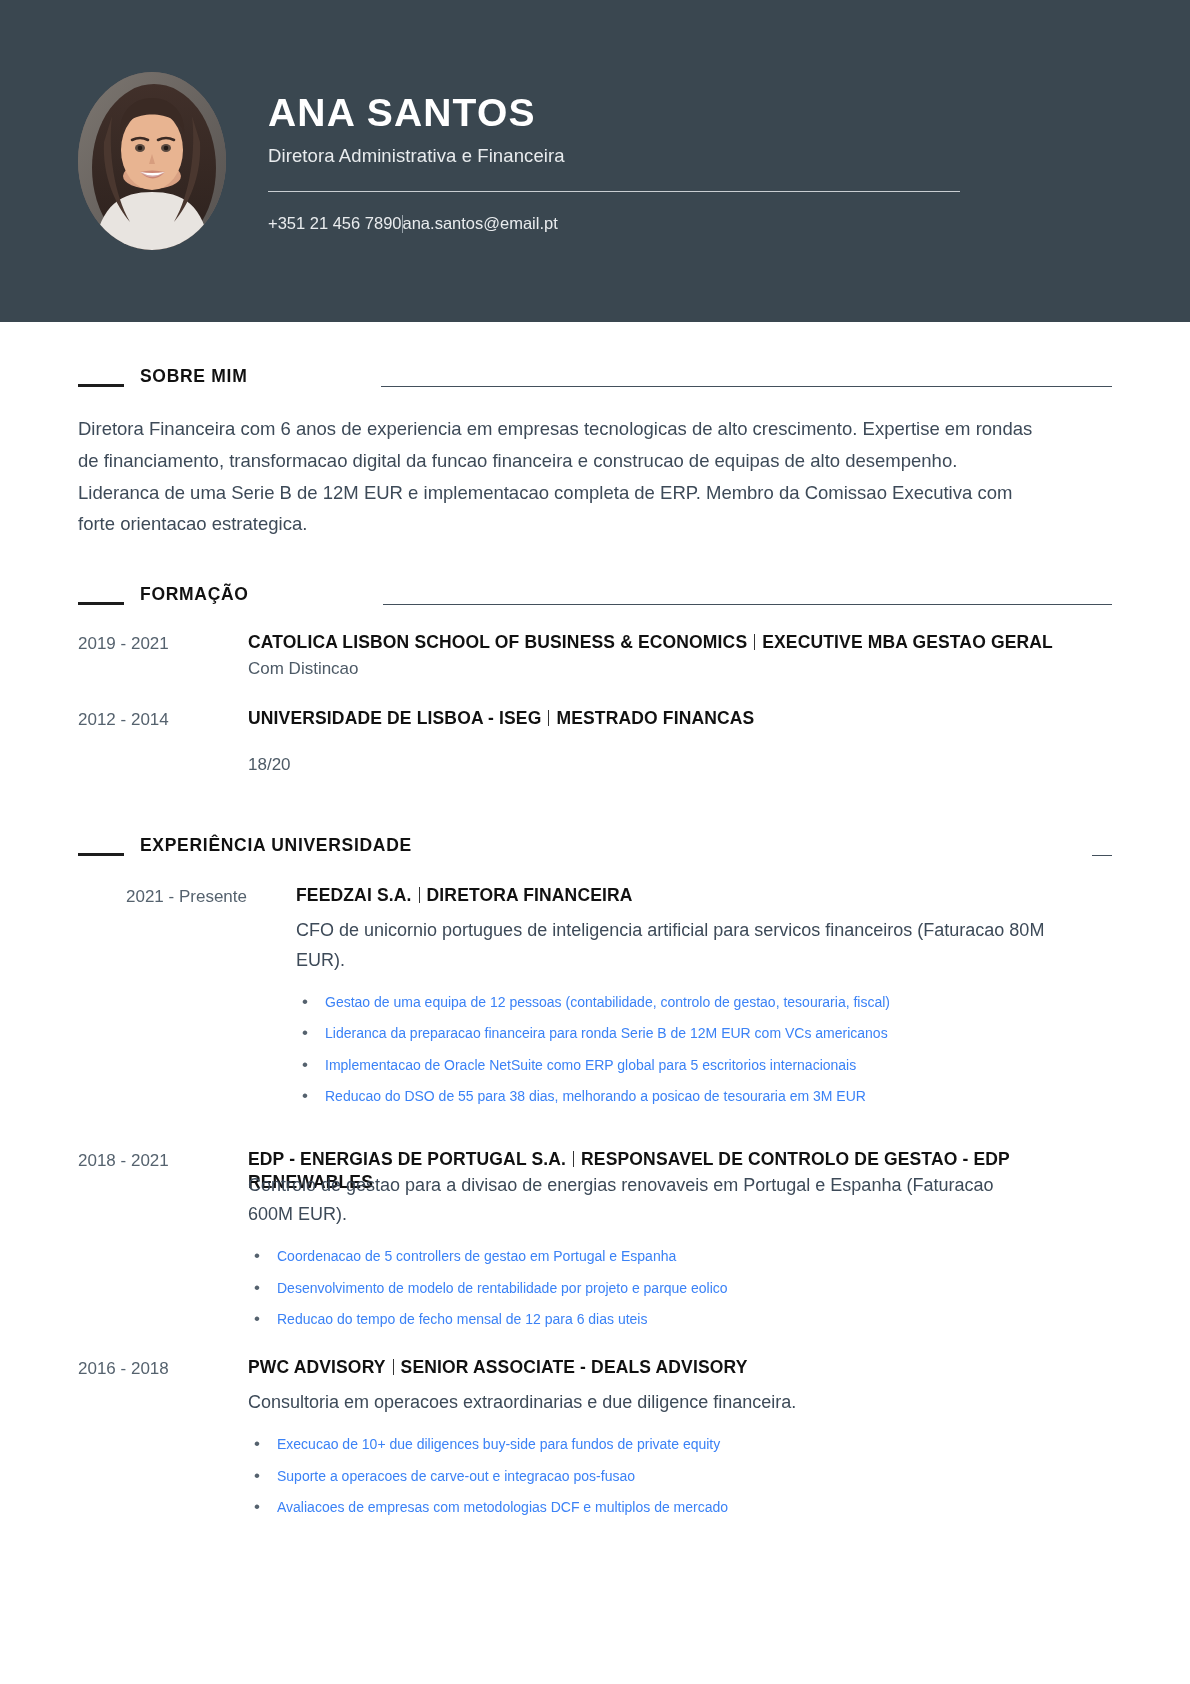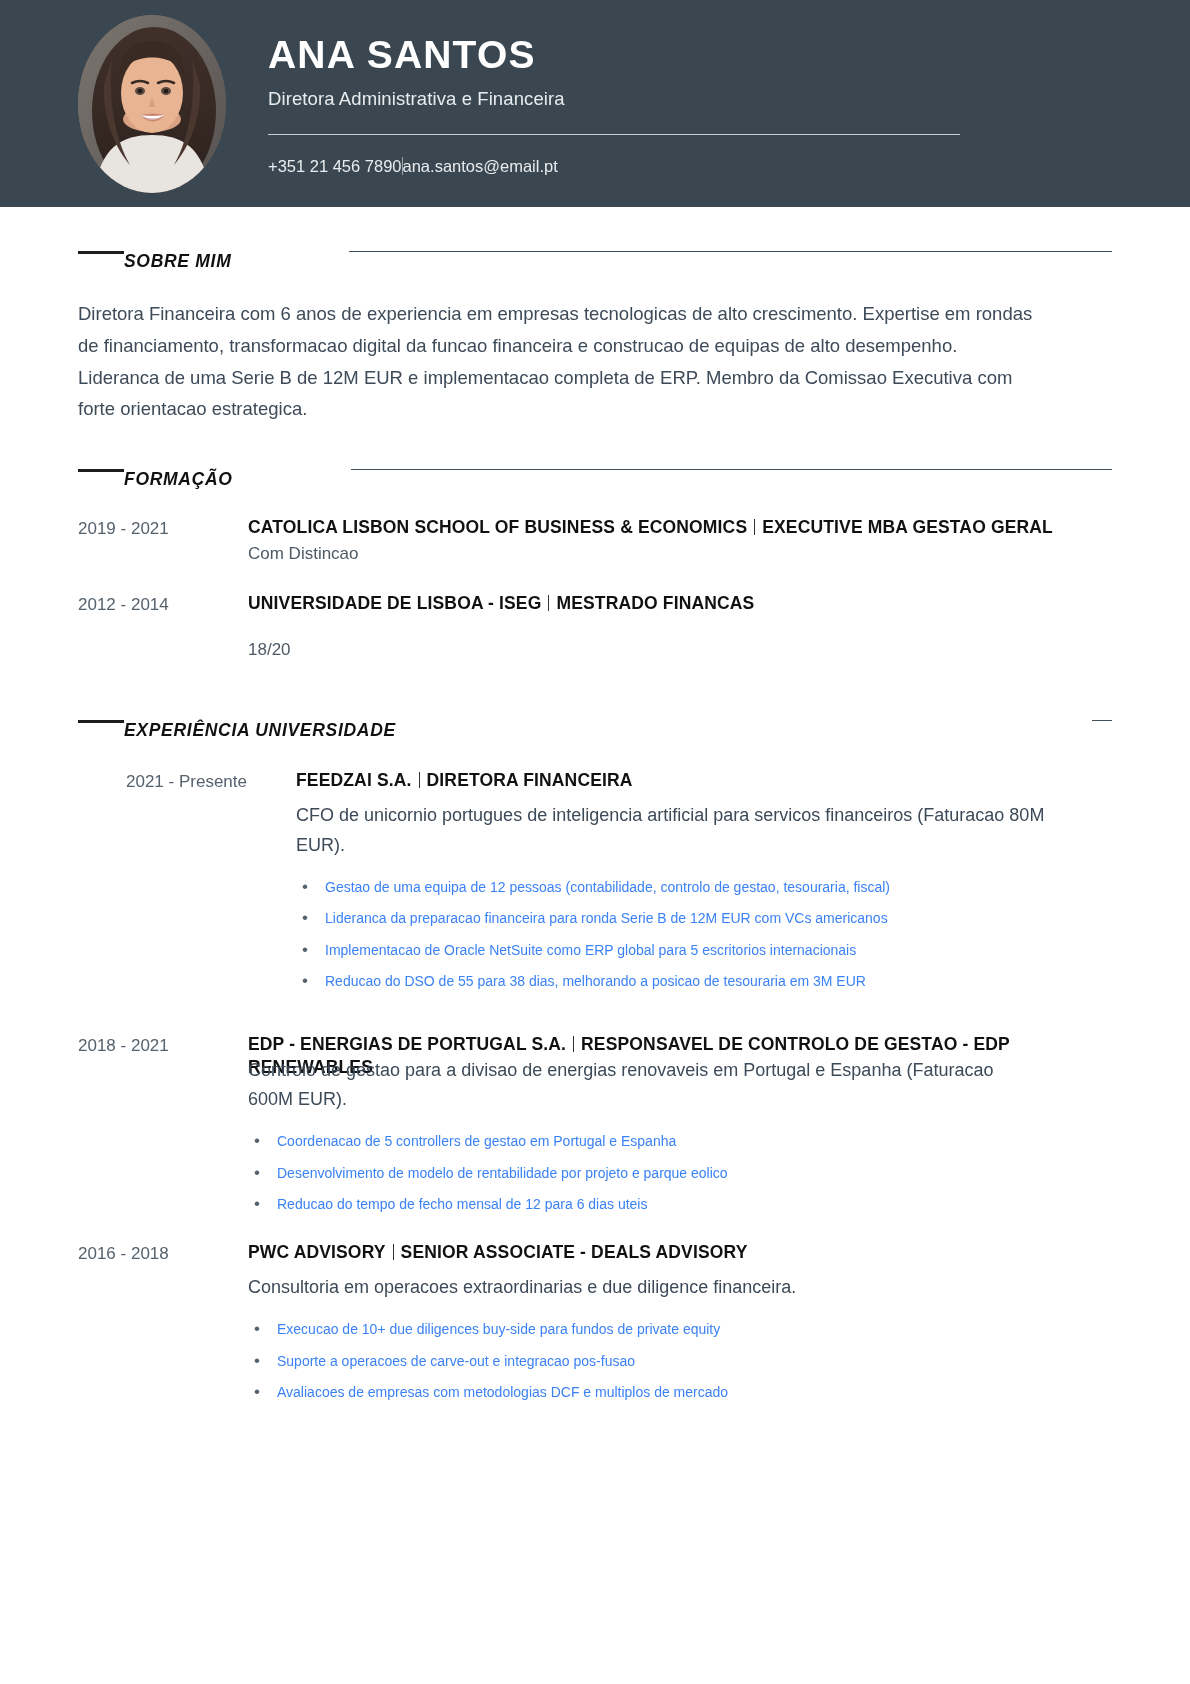--- a/index.html
+++ b/index.html
@@ -19,21 +19,21 @@
     width: 1190px;
     min-height: 1684px;
     background: #ffffff;
     position: relative;
     box-sizing: border-box;
   }
 
   
   .header {
     background: #3a4750;
-    height: 207px;
+    height: 322px;
     display: flex;
     align-items: center;
     padding-left: 78px;
     box-sizing: border-box;
   }
   .avatar {
     width: 148px;
     height: 178px;
     border-radius: 50%;
     overflow: hidden;
@@ -82,23 +82,23 @@
   }
 
   
   .content {
     padding: 0 78px;
     box-sizing: border-box;
   }
 
   .section-head {
     display: flex;
-    align-items: flex-start;
+    align-items: flex-end;
+    gap: 16px;
     margin-top: 44px;
-    font-style: italic;
   }
   .section-head .tick {
     width: 46px;
     height: 3px;
     background: #1d1d1d;
     flex: 0 0 auto;
   }
   .section-title {
     font-size: 17.5px;
     font-weight: bold;

